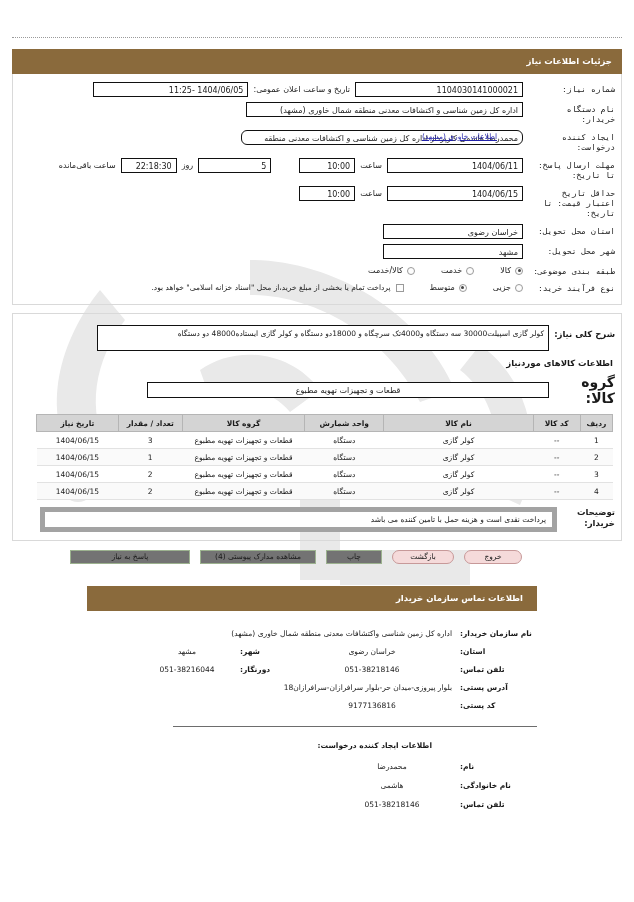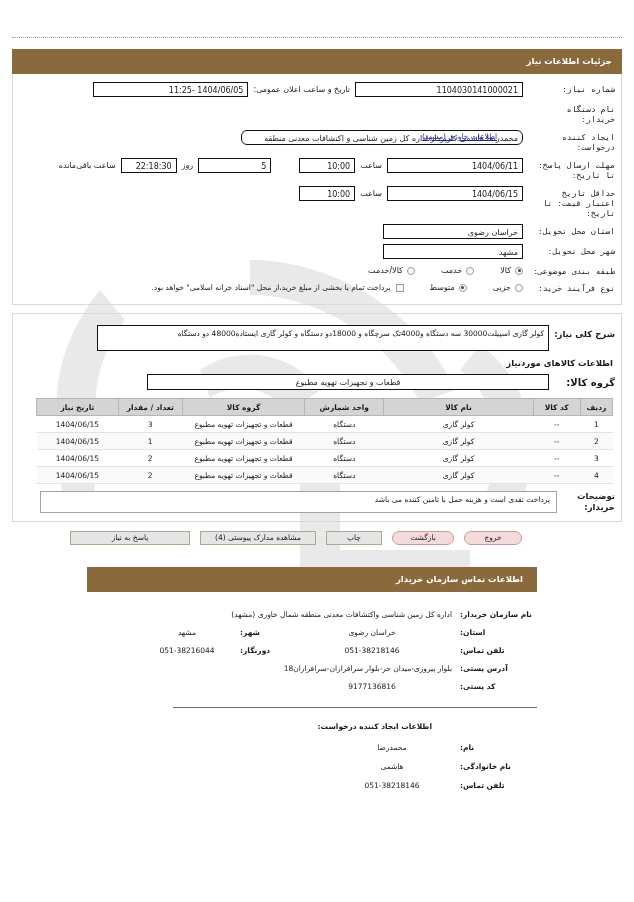--- a/index.html
+++ b/index.html
@@ -186,21 +186,21 @@
     font-weight: bold;
     font-size: 8.5px;
     margin: 7px 0 6px 0;
     text-align: right;
     padding-right: 2px;
   }
   .group-row { display:flex; align-items:center; margin-bottom: 8px;}
   .group-lbl {
     width: 66px; min-width:66px;
     font-weight: bold;
-    font-size: 10px;
+    font-size: 14px;
     text-align: right;
     padding-left: 4px;
     box-sizing:border-box;
   }
   .group-box {
     border: 1px solid #111;
     width: 402px;
     height: 16px;
     line-height: 16px;
     font-size: 8px;
@@ -250,21 +250,21 @@
   .notes-lbl {
     width: 58px; min-width:58px;
     font-weight:bold;
     font-size: 8.5px;
     text-align:right;
     padding-left:4px;
     line-height:1.3;
     box-sizing:border-box;
   }
   .notes-box {
-    border:1px solid #a3a3a3;
+    border:5px solid #a3a3a3;
     width: 517px;
     min-height: 22px;
     font-size:7.5px;
     padding: 3px 6px;
     box-sizing:border-box;
     background:#fff;
     text-align:right;
   }
 
   
@@ -280,21 +280,21 @@
     border:1px solid #9c9c9c;
     font-size:7.5px;
     height:14px;
     line-height:12px;
     padding: 0 8px;
     text-align:center;
     box-sizing:border-box;
     white-space:nowrap;
     cursor:pointer;
   }
-  .btn.green { background:#e5e5e5; border-color:#9cb28f; }
+  .btn.green { background:#737373; border-color:#9cb28f; }
   .btn.pink  { background:#f5dada; border-color:#c79999;border-radius:7px; }
   .btn.w1 { width: 120px; }
   .btn.w2 { width: 116px; }
   .btn.w3 { width: 56px; }
   .btn.w4 { width: 62px; }
   .btn.w5 { width: 58px; }
 
   
   .contact-wrap { margin-top: 22px; }
   .crow { display:flex; margin-bottom: 9px; font-size:7.5px; align-items:baseline;}
@@ -354,20 +354,21 @@
 
     <div class="row">
       <div class="lbl">شماره نیاز:</div>
       <div class="fld w-need">1104030141000021</div>
       <div class="mini-lbl">تاریخ و ساعت اعلان عمومی:</div>
       <div class="fld w-date">1404/06/05 -11:25</div>
     </div>
 
     <div class="row">
       <div class="lbl">نام دستگاه خریدار:</div>
+      <div class="fld w-org">اداره کل  زمین  شناسی و  اکتشافات معدنی  منطقه شمال  خاوری (مشهد)</div>
     </div>
 
     <div class="row creator-wrap">
       <div class="lbl">ایجاد کننده درخواست:</div>
       <div class="fld w-creator">محمدرضا هاشمی  کارپرداز اداره کل  زمین  شناسی و  اکتشافات معدنی  منطقه</div>
       <a class="creator-link" href="#">اطلاعات خاوری (مشهد)</a>
     </div>
 
     <div class="row">
       <div class="lbl">مهلت ارسال  پاسخ: تا تاریخ:</div>

